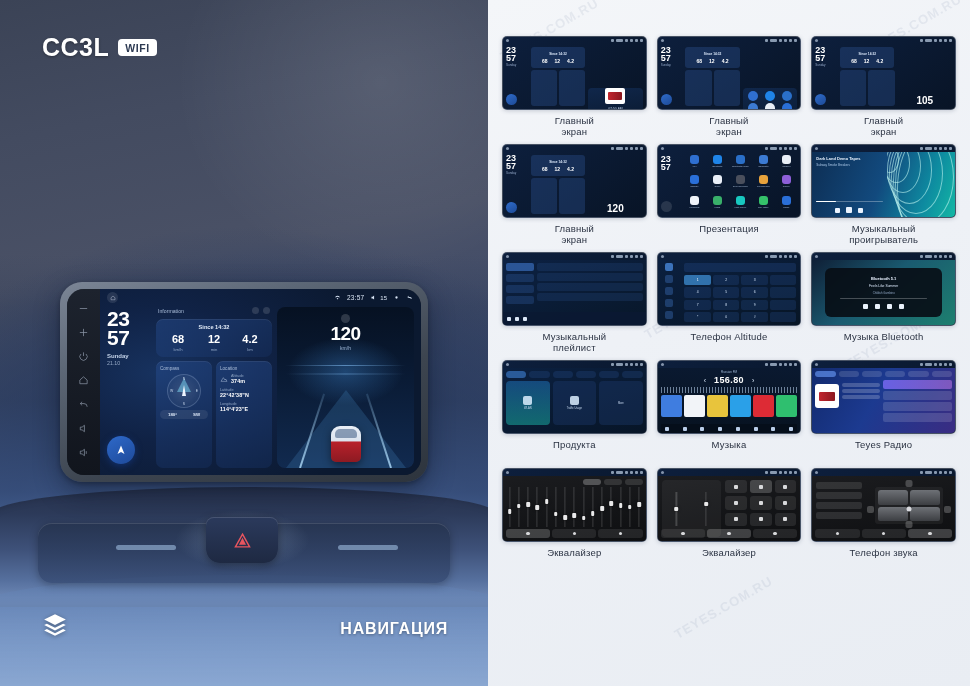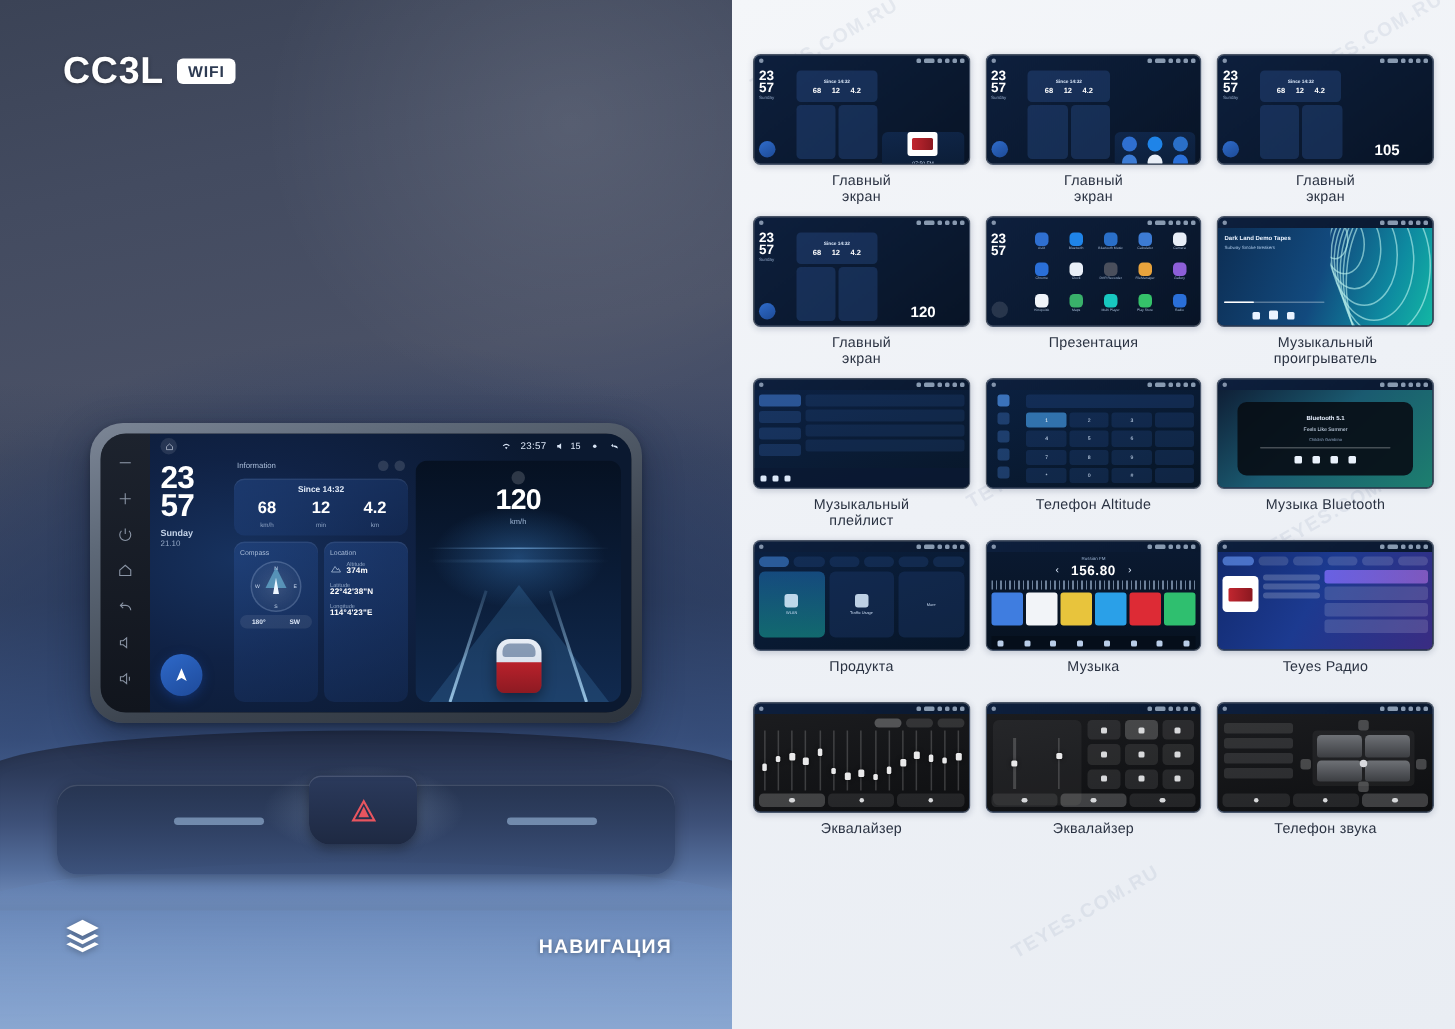--- a/index.html
+++ b/index.html
@@ -241,21 +241,21 @@
   .car-glyph::before{
     content:""; position:absolute; left:4px; right:4px; top:3px; height:9px;
     background: rgba(60,90,130,.55); border-radius: 5px 5px 2px 2px;
   }
 
   
   .layers-ic { position:absolute; left: 42px; bottom: 44px; z-index: 6; }
   .layers-ic svg { width: 26px; height: 26px; fill:#fff; filter: drop-shadow(0 1px 2px rgba(0,0,0,.35)); }
   .nav-word {
     position:absolute; right: 40px; bottom: 48px; z-index:6;
-    color:#fff; font-size: 13px; font-weight: 700; letter-spacing: .8px;
+    color:#fff; font-size: 16px; font-weight: 700; letter-spacing: .8px;
     text-shadow: 0 1px 3px rgba(0,0,0,.35);
   }
 
   
   #right {
     position:relative; width: 482px; height: 686px;
     background: linear-gradient(160deg, #f4f6f9 0%, #eef1f6 45%, #e9edf3 100%);
     padding: 36px 14px 10px 14px;
     overflow:hidden;
   }

